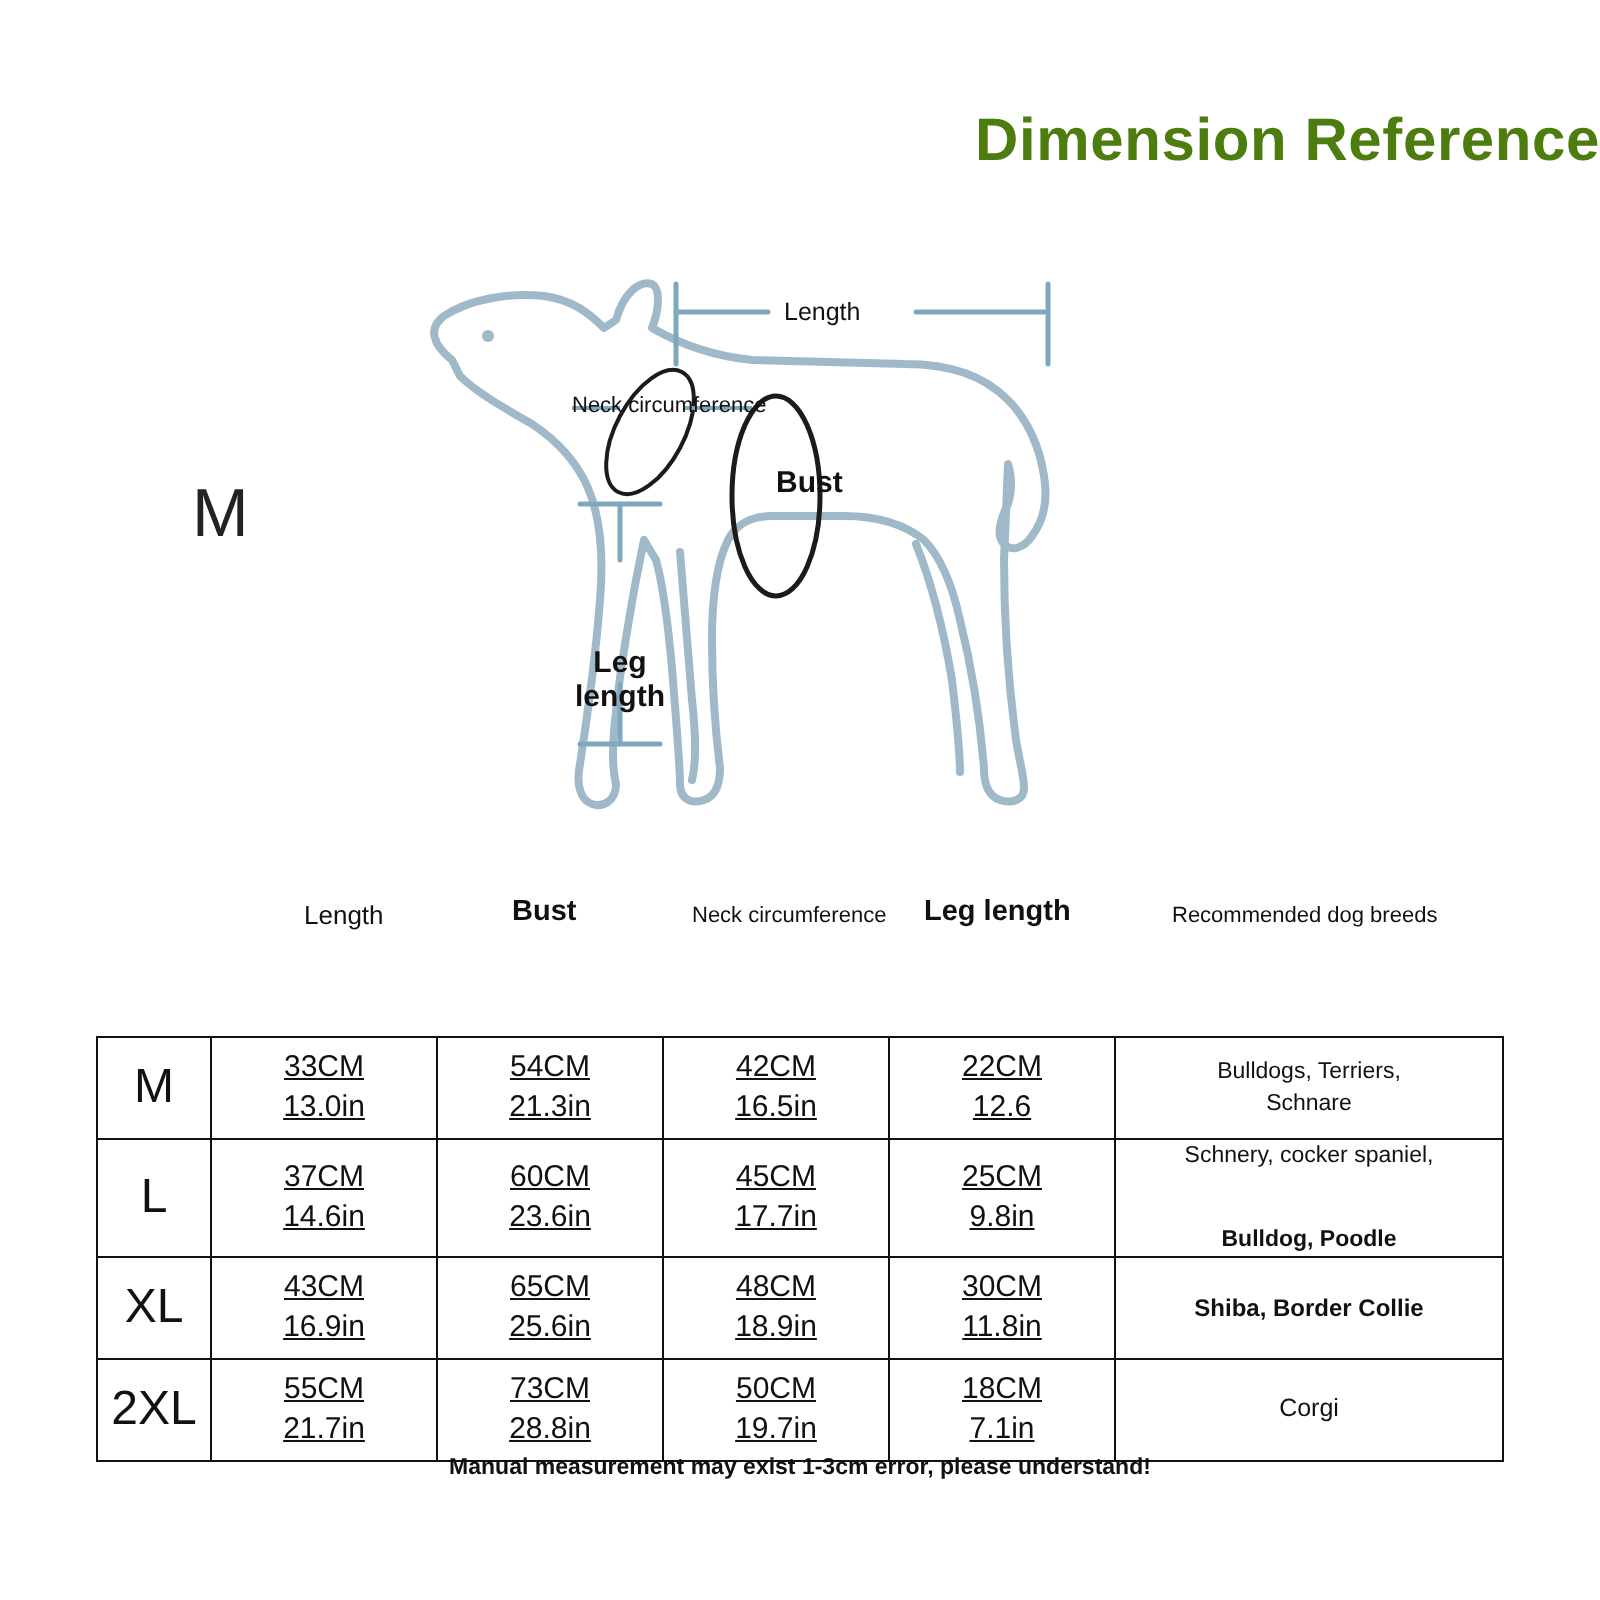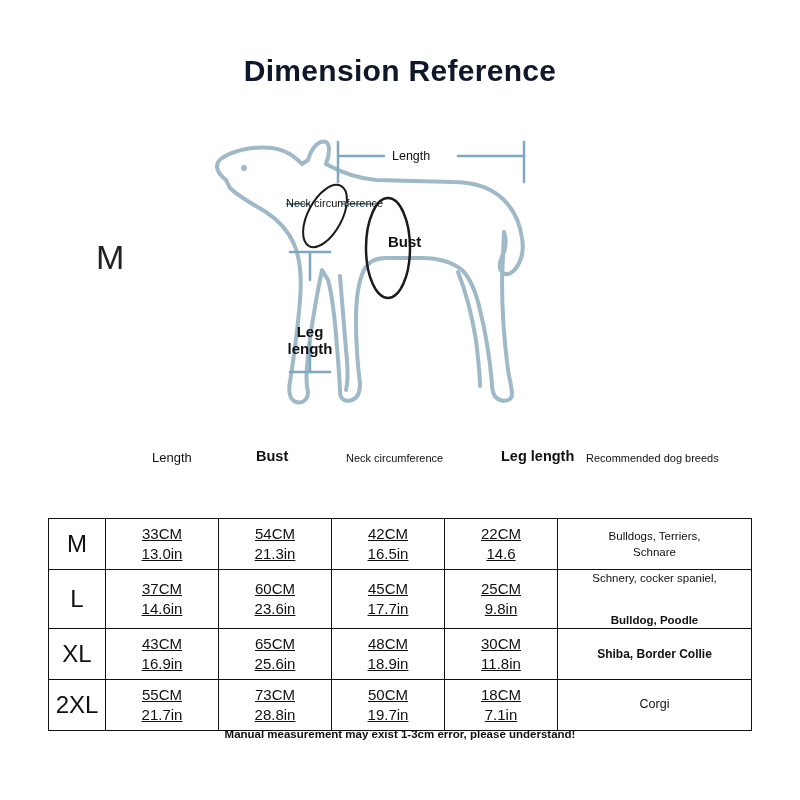--- a/index.html
+++ b/index.html
@@ -20,25 +20,25 @@
     position: relative;
     width: 800px;
     height: 800px;
   }
 
   .title {
     position: absolute;
     top: 54px;
     left: 0;
     width: 800px;
-    text-align: center;
+    text-align: right;
     font-size: 30px;
     font-weight: bold;
     letter-spacing: 0.3px;
-    color: #0f172a;
+    color: #4d7c0f;
   }
 
   .size-badge {
     position: absolute;
     left: 96px;
     top: 238px;
     font-size: 34px;
     color: #222222;
     font-weight: 400;
   }
@@ -236,21 +236,21 @@
     <span class="callout leg" style="left:88px; top:167px; width:64px;margin-top:36px;">
       <span>Leg</span><br>
       <span>length</span>
     </span>
   </div>
 
   <div class="col-headers">
     <span style="left:104px; top:6px;">Length</span>
     <span class="b" style="left:208px; top:4px;">Bust</span>
     <span class="sm" style="left:298px; top:8px;">Neck circumference</span>
-    <span class="b" style="left:414px; top:4px;margin-left:39px;">Leg length</span>
+    <span class="b" style="left:414px; top:4px;">Leg length</span>
     <span class="sm" style="left:538px; top:8px;">Recommended dog breeds</span>
   </div>
 
   <table class="size-table">
     <tbody>
       <tr>
         <td class="sz">M</td>
         <td class="val">
           <span>33CM</span><br>
           <span>13.0in</span>
@@ -258,21 +258,21 @@
         <td class="val">
           <span>54CM</span><br>
           <span>21.3in</span>
         </td>
         <td class="val">
           <span>42CM</span><br>
           <span>16.5in</span>
         </td>
         <td class="val">
           <span>22CM</span><br>
-          <span>14.6</span>
+          <span>12.6</span>
         </td>
         <td class="breeds">
           <span class="b1">Bulldogs, Terriers,</span>
           <span class="b1">Schnare</span>
         </td>
       </tr>
       <tr>
         <td class="sz">L</td>
         <td class="val">
           <span>37CM</span><br>

